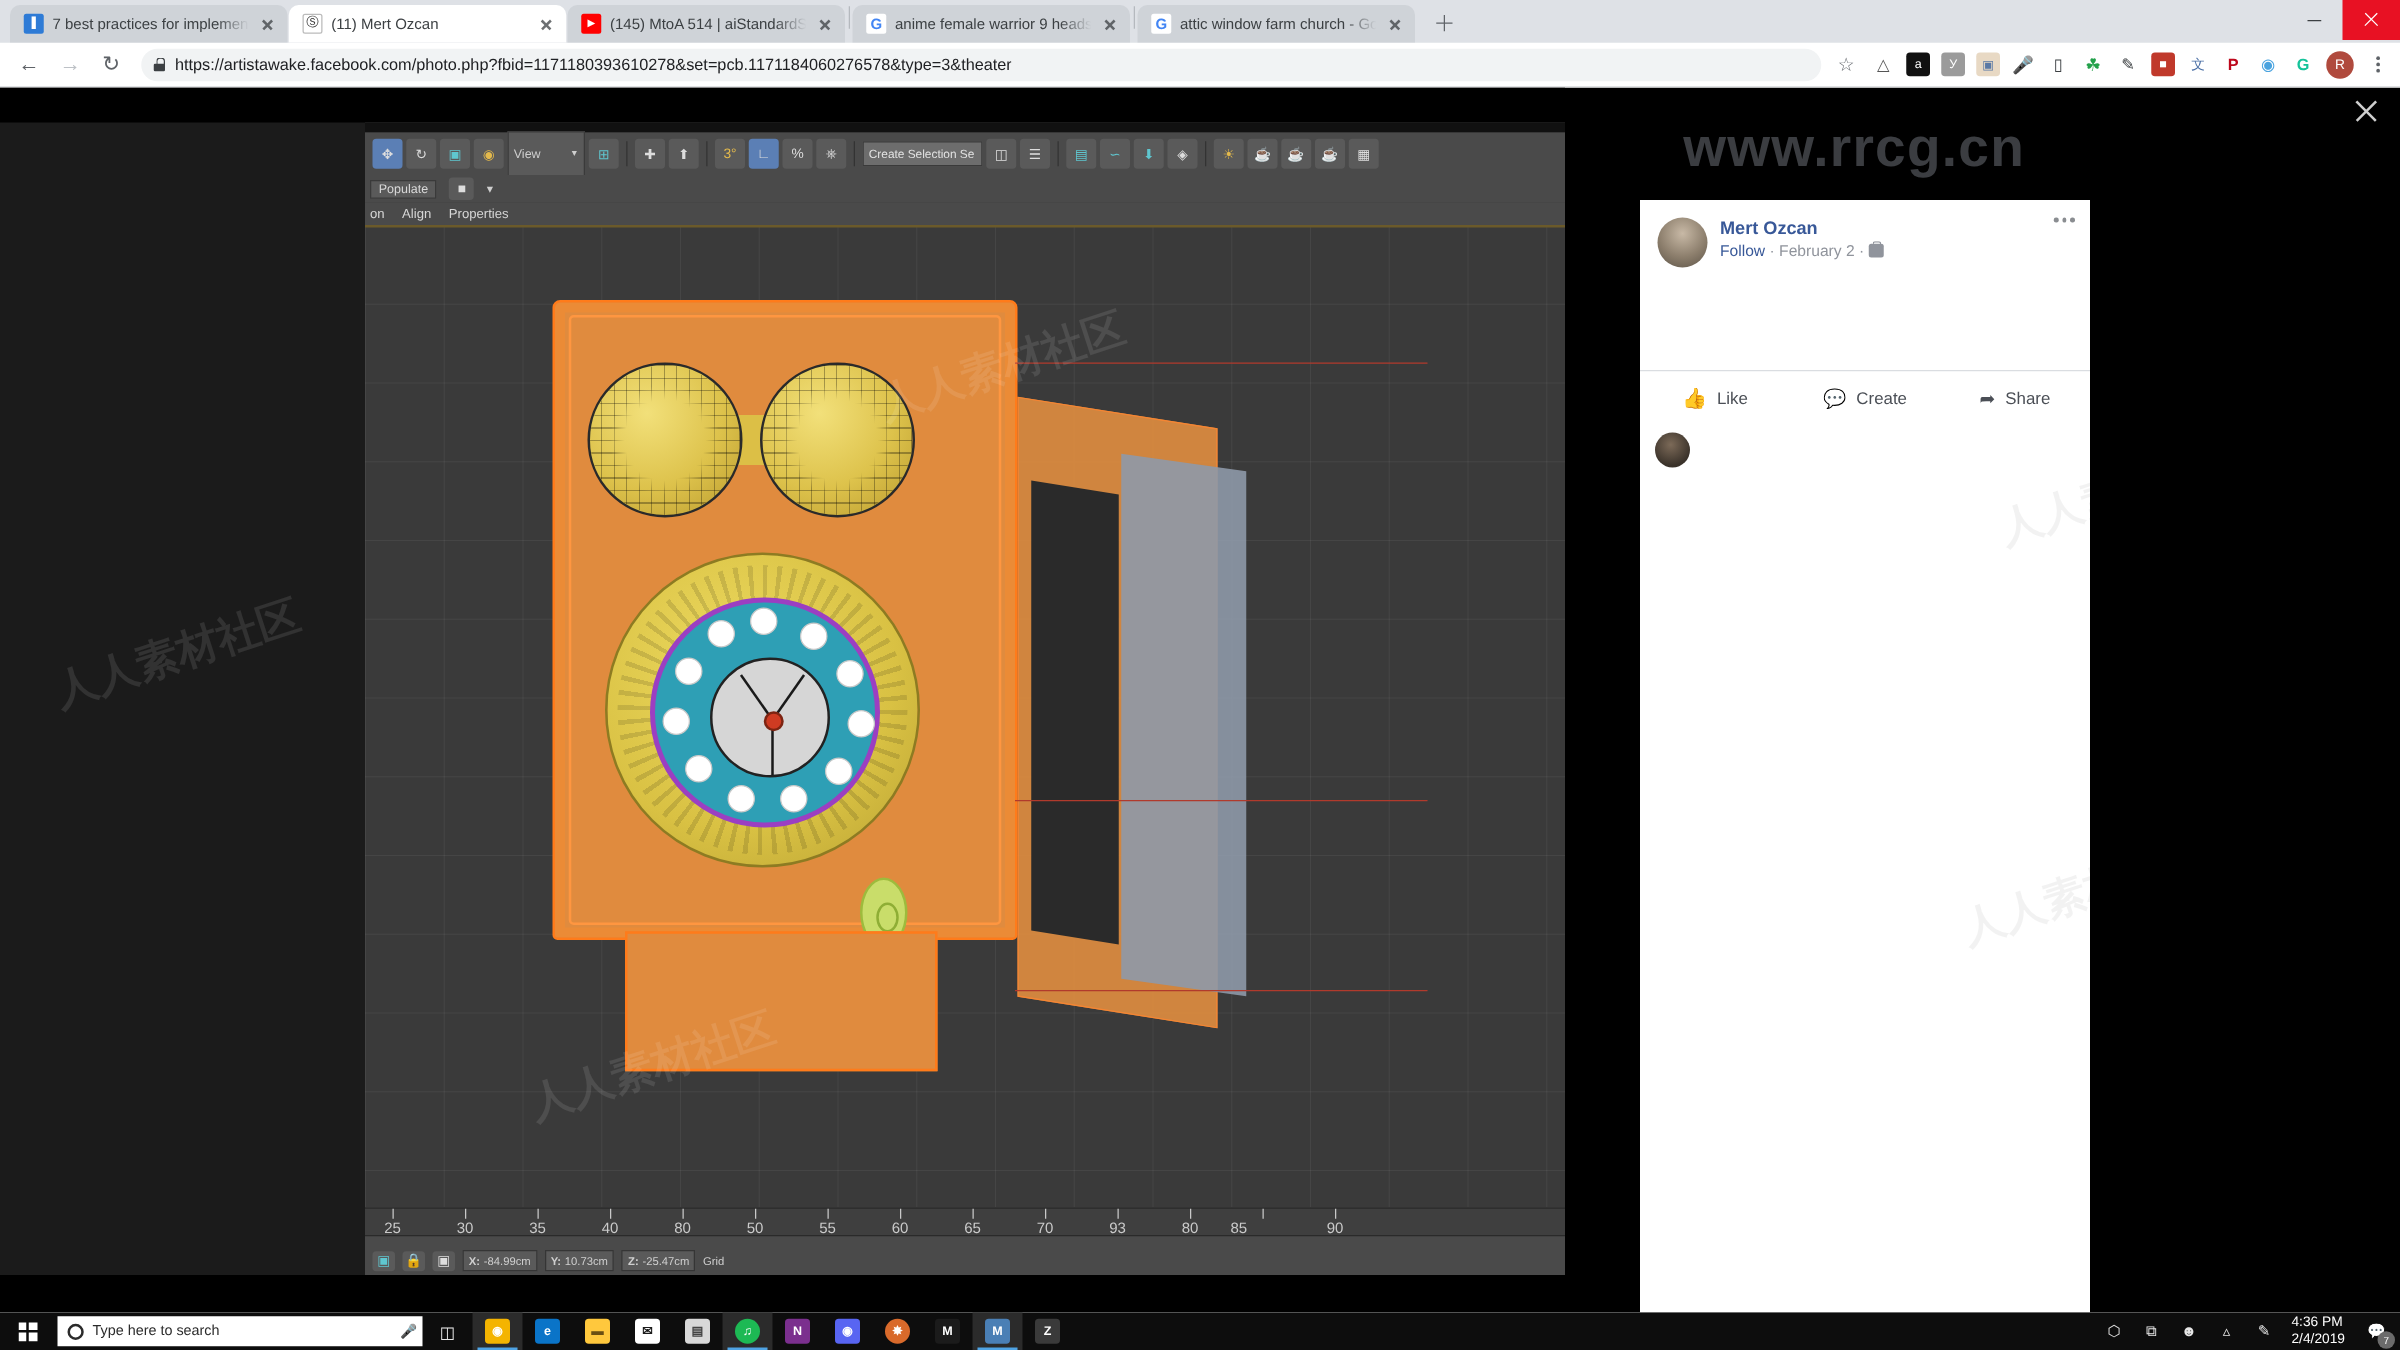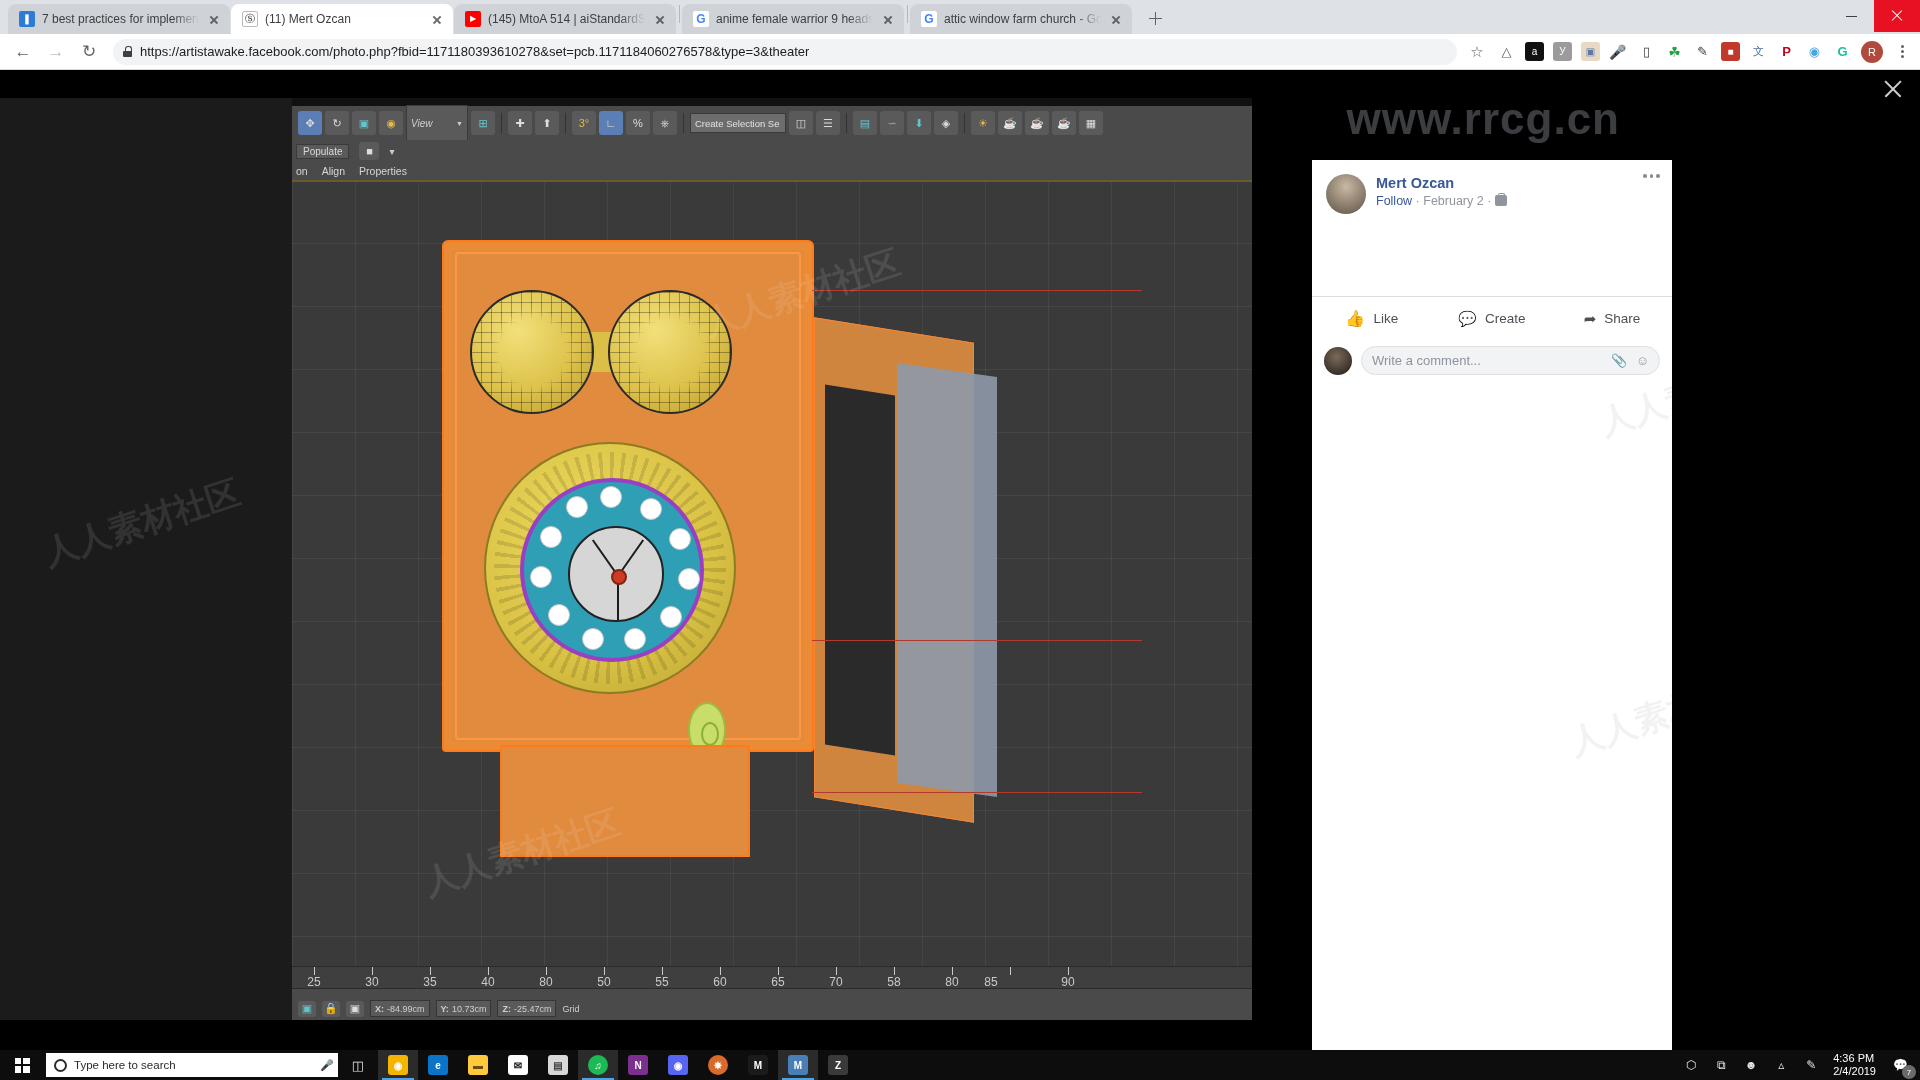--- a/index.html
+++ b/index.html
@@ -85,21 +85,21 @@
   .max-toolbar { position:absolute; left:0; top:8px; width:100%; height:34px; background:#4a4a4a;
                  display:flex; align-items:center; gap:3px; padding-left:6px;}
   .tb { width:24px;height:24px;border-radius:3px;background:#5a5a5a;display:flex;align-items:center;justify-content:center;
         font-size:11px;color:#ddd; position:relative; flex:0 0 24px;}
   .tb.on { background:#5b7fb5; }
   .tb.teal { color:#5fc6cf; }
   .tb.gold { color:#e3b94c; }
   .tb.sep { background:transparent; width:7px; flex:0 0 7px; }
   .tb.sep::after{content:"";position:absolute;left:3px;top:2px;width:1px;height:20px;background:#333;}
   .tb-combo { height:36px; width:62px; background:#5a5a5a; border:1px solid #3a3a3a; color:#cfcfcf; font-size:10px;
-              display:flex;align-items:center;padding:0 4px;justify-content:space-between; flex:0 0 62px;font-style:italic;}
+              display:flex;align-items:center;padding:0 4px;justify-content:space-between; flex:0 0 62px;}
   .tb-combo .cv{font-size:10px;}
   .tb-combo .cc{font-size:7px;}
   .tb-wide { height:20px; width:96px; background:#6d6d6d; border:1px solid #3a3a3a; color:#e2e2e2; font-size:9.5px;
              display:flex;align-items:center;padding:0 4px; flex:0 0 96px; white-space:nowrap; overflow:hidden;text-align:right;}
   .max-subbar { position:absolute; left:0; top:42px; width:100%; height:22px; background:#4a4a4a; display:flex;
                 align-items:center; gap:10px; padding-left:4px; }
   .subitem{font-size:10px;color:#cfcfcf;}
   .pop-btn{font-size:10px;color:#d9d9d9;background:#5a5a5a;border:1px solid #3a3a3a;padding:1px 6px;}
   .max-menu { position:absolute; left:0; top:64px; width:100%; height:18px; background:#4a4a4a; display:flex;
               align-items:center; gap:14px; padding-left:4px; }
@@ -526,21 +526,21 @@
               <span class="tnum" style="left:312px">50</span>
             <span class="tick maj" style="left:370px"></span>
               <span class="tnum" style="left:370px">55</span>
             <span class="tick maj" style="left:428px"></span>
               <span class="tnum" style="left:428px">60</span>
             <span class="tick maj" style="left:486px"></span>
               <span class="tnum" style="left:486px">65</span>
             <span class="tick maj" style="left:544px"></span>
               <span class="tnum" style="left:544px">70</span>
             <span class="tick maj" style="left:602px"></span>
-              <span class="tnum" style="left:602px">58</span>
+              <span class="tnum" style="left:602px">93</span>
             <span class="tick maj" style="left:660px"></span>
               <span class="tnum" style="left:660px">80</span>
             <span class="tick maj" style="left:718px"></span>
               <span class="tnum" style="left:699px">85</span>
             <span class="tick maj" style="left:776px"></span>
               <span class="tnum" style="left:776px">90</span>
           </div>
 
           <div class="max-status">
             <span class="tb teal" style="width:18px;height:16px;flex:0 0 18px;">▣</span>
@@ -597,25 +597,20 @@
             <span>Create</span>
           </div>
           <div class="fb-act">
             <span style="font-size:15px;">➦</span>
             <span>Share</span>
           </div>
         </div>
 
         <div class="fb-commentbar">
           <div class="fb-mypic"></div>
-          <div class="fb-input">
-            <span class="ph">Write a comment...</span>
-            <span class="fb-ic">📎</span>
-            <span class="fb-ic">☺</span>
-          </div>
         </div>
       </div>
 
       <div class="wm url" style="right:300px;top:24px;">www.rrcg.cn</div>
       <div class="wm dark" style="right:120px;top:300px;color:rgba(0,0,0,.05);">人人素材社区</div>
       <div class="wm dark" style="right:150px;top:620px;color:rgba(0,0,0,.05);">人人素材社区</div>
     </div>
   </div>
 </div>
 

